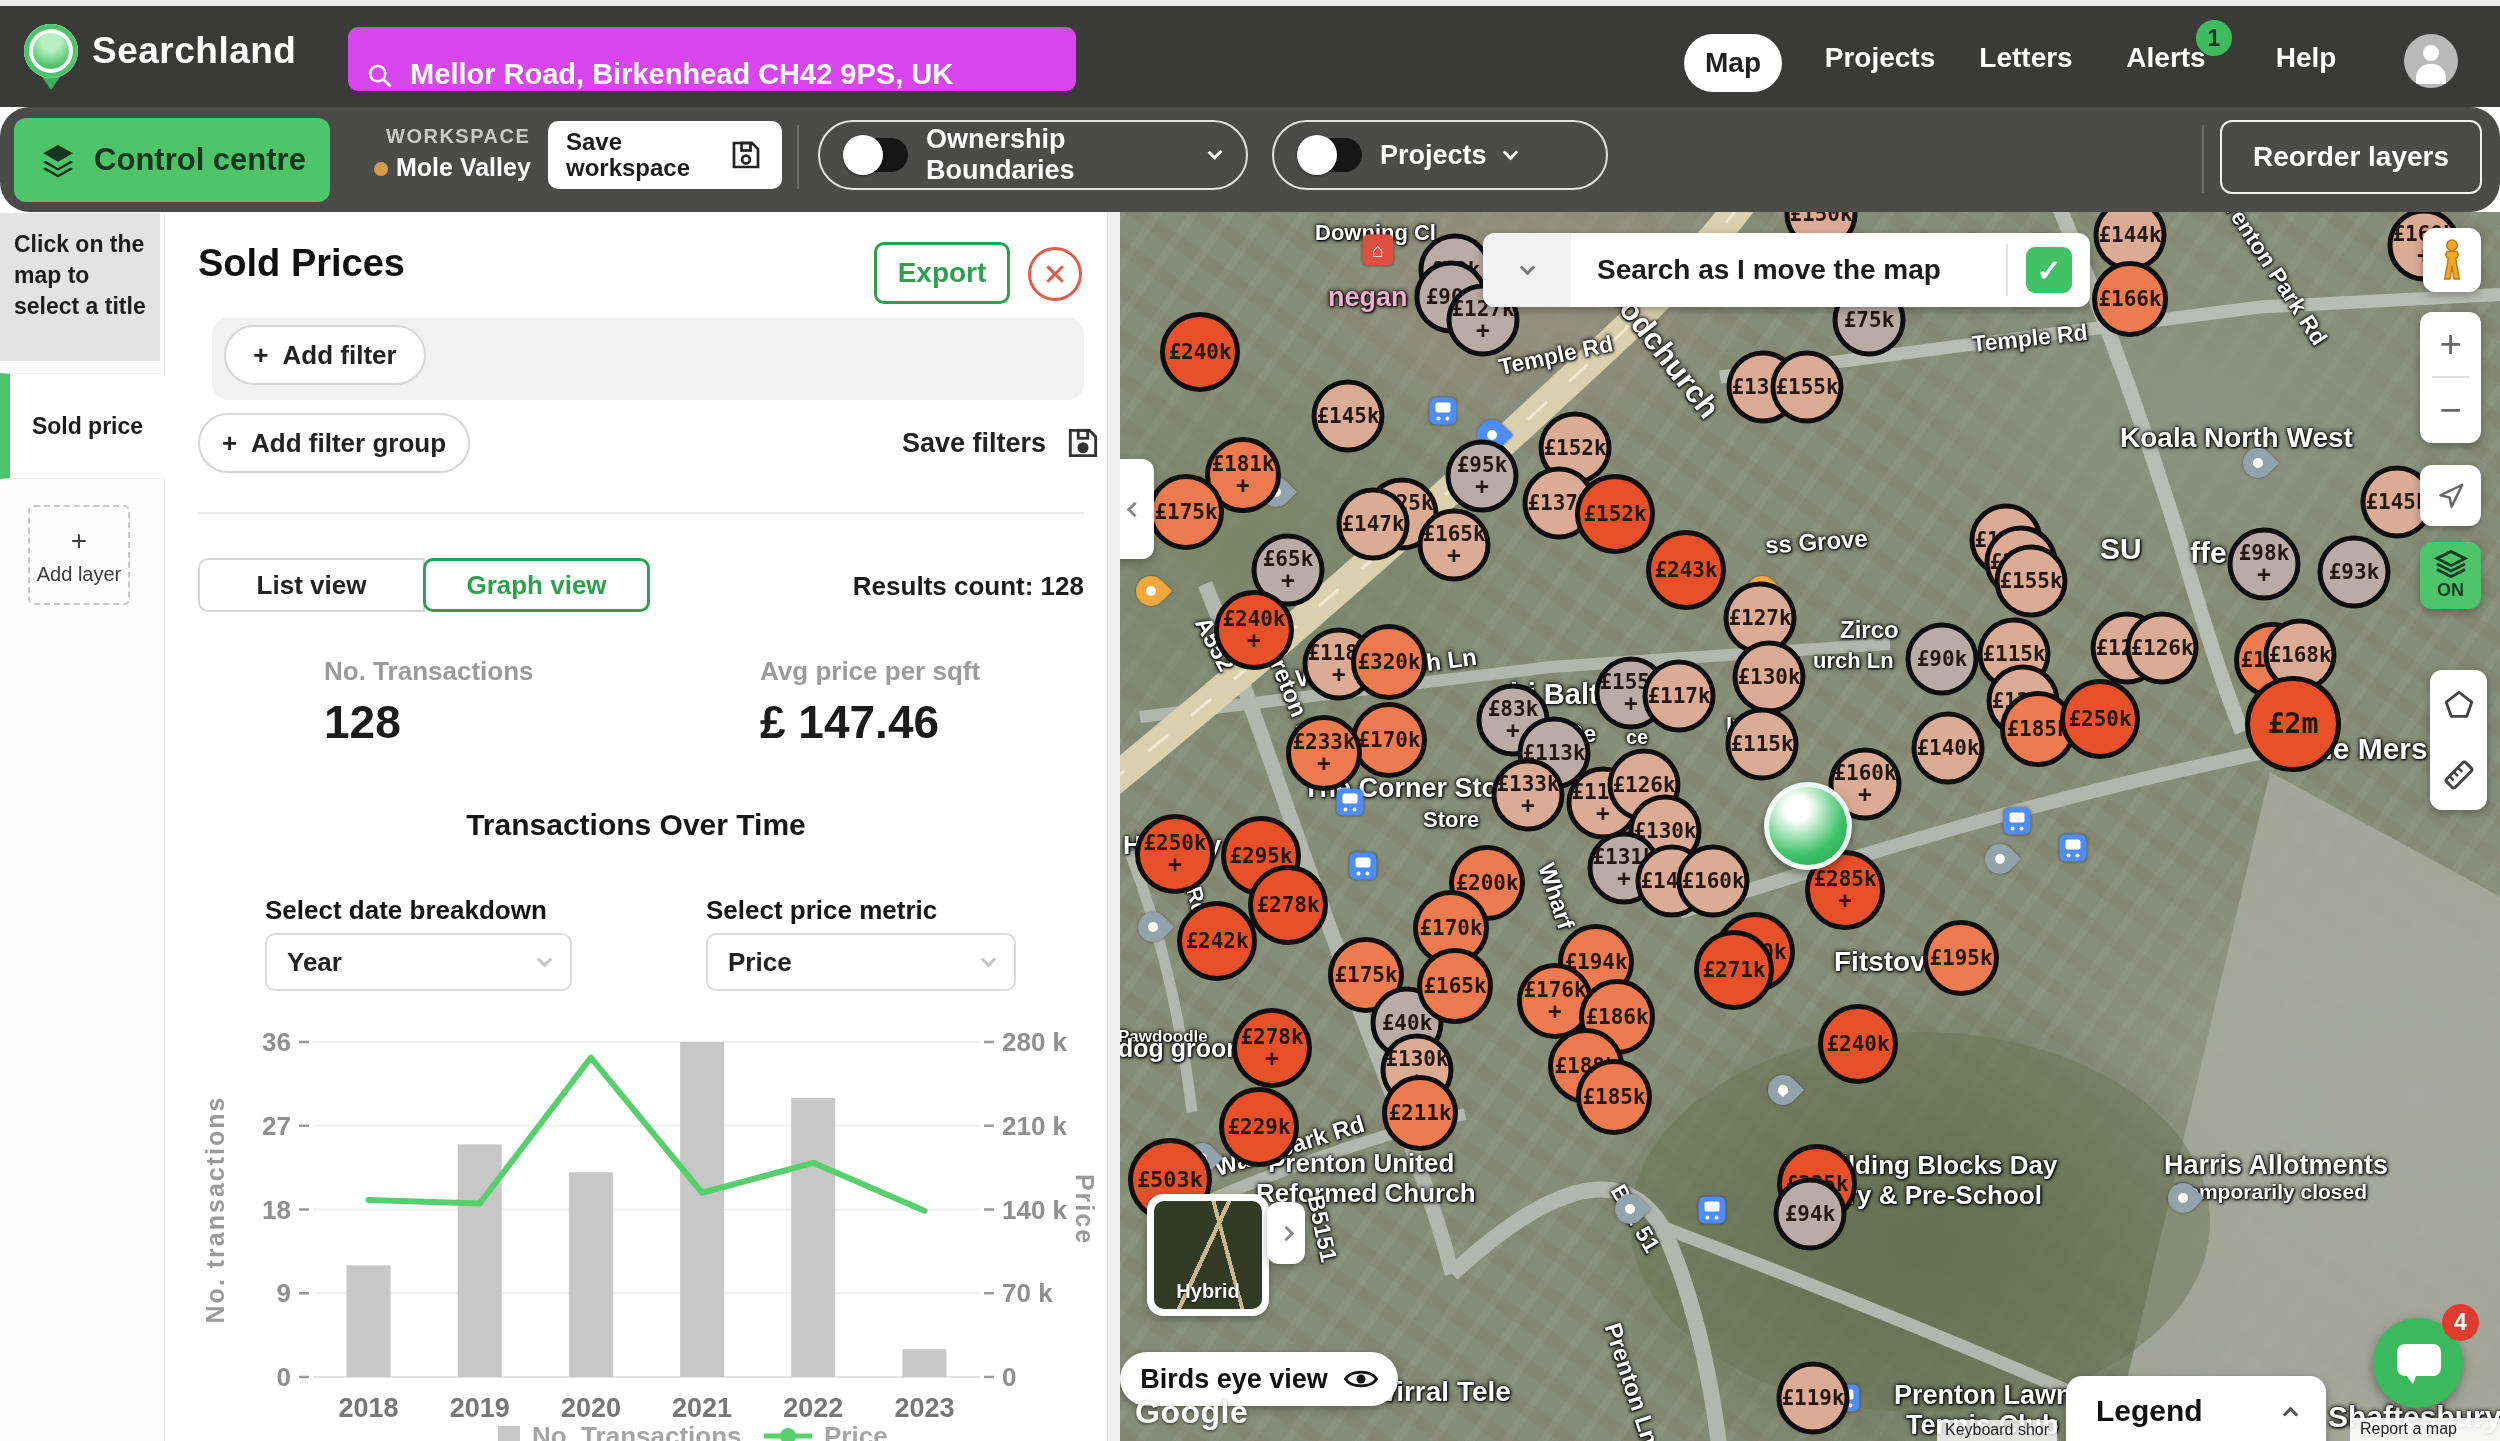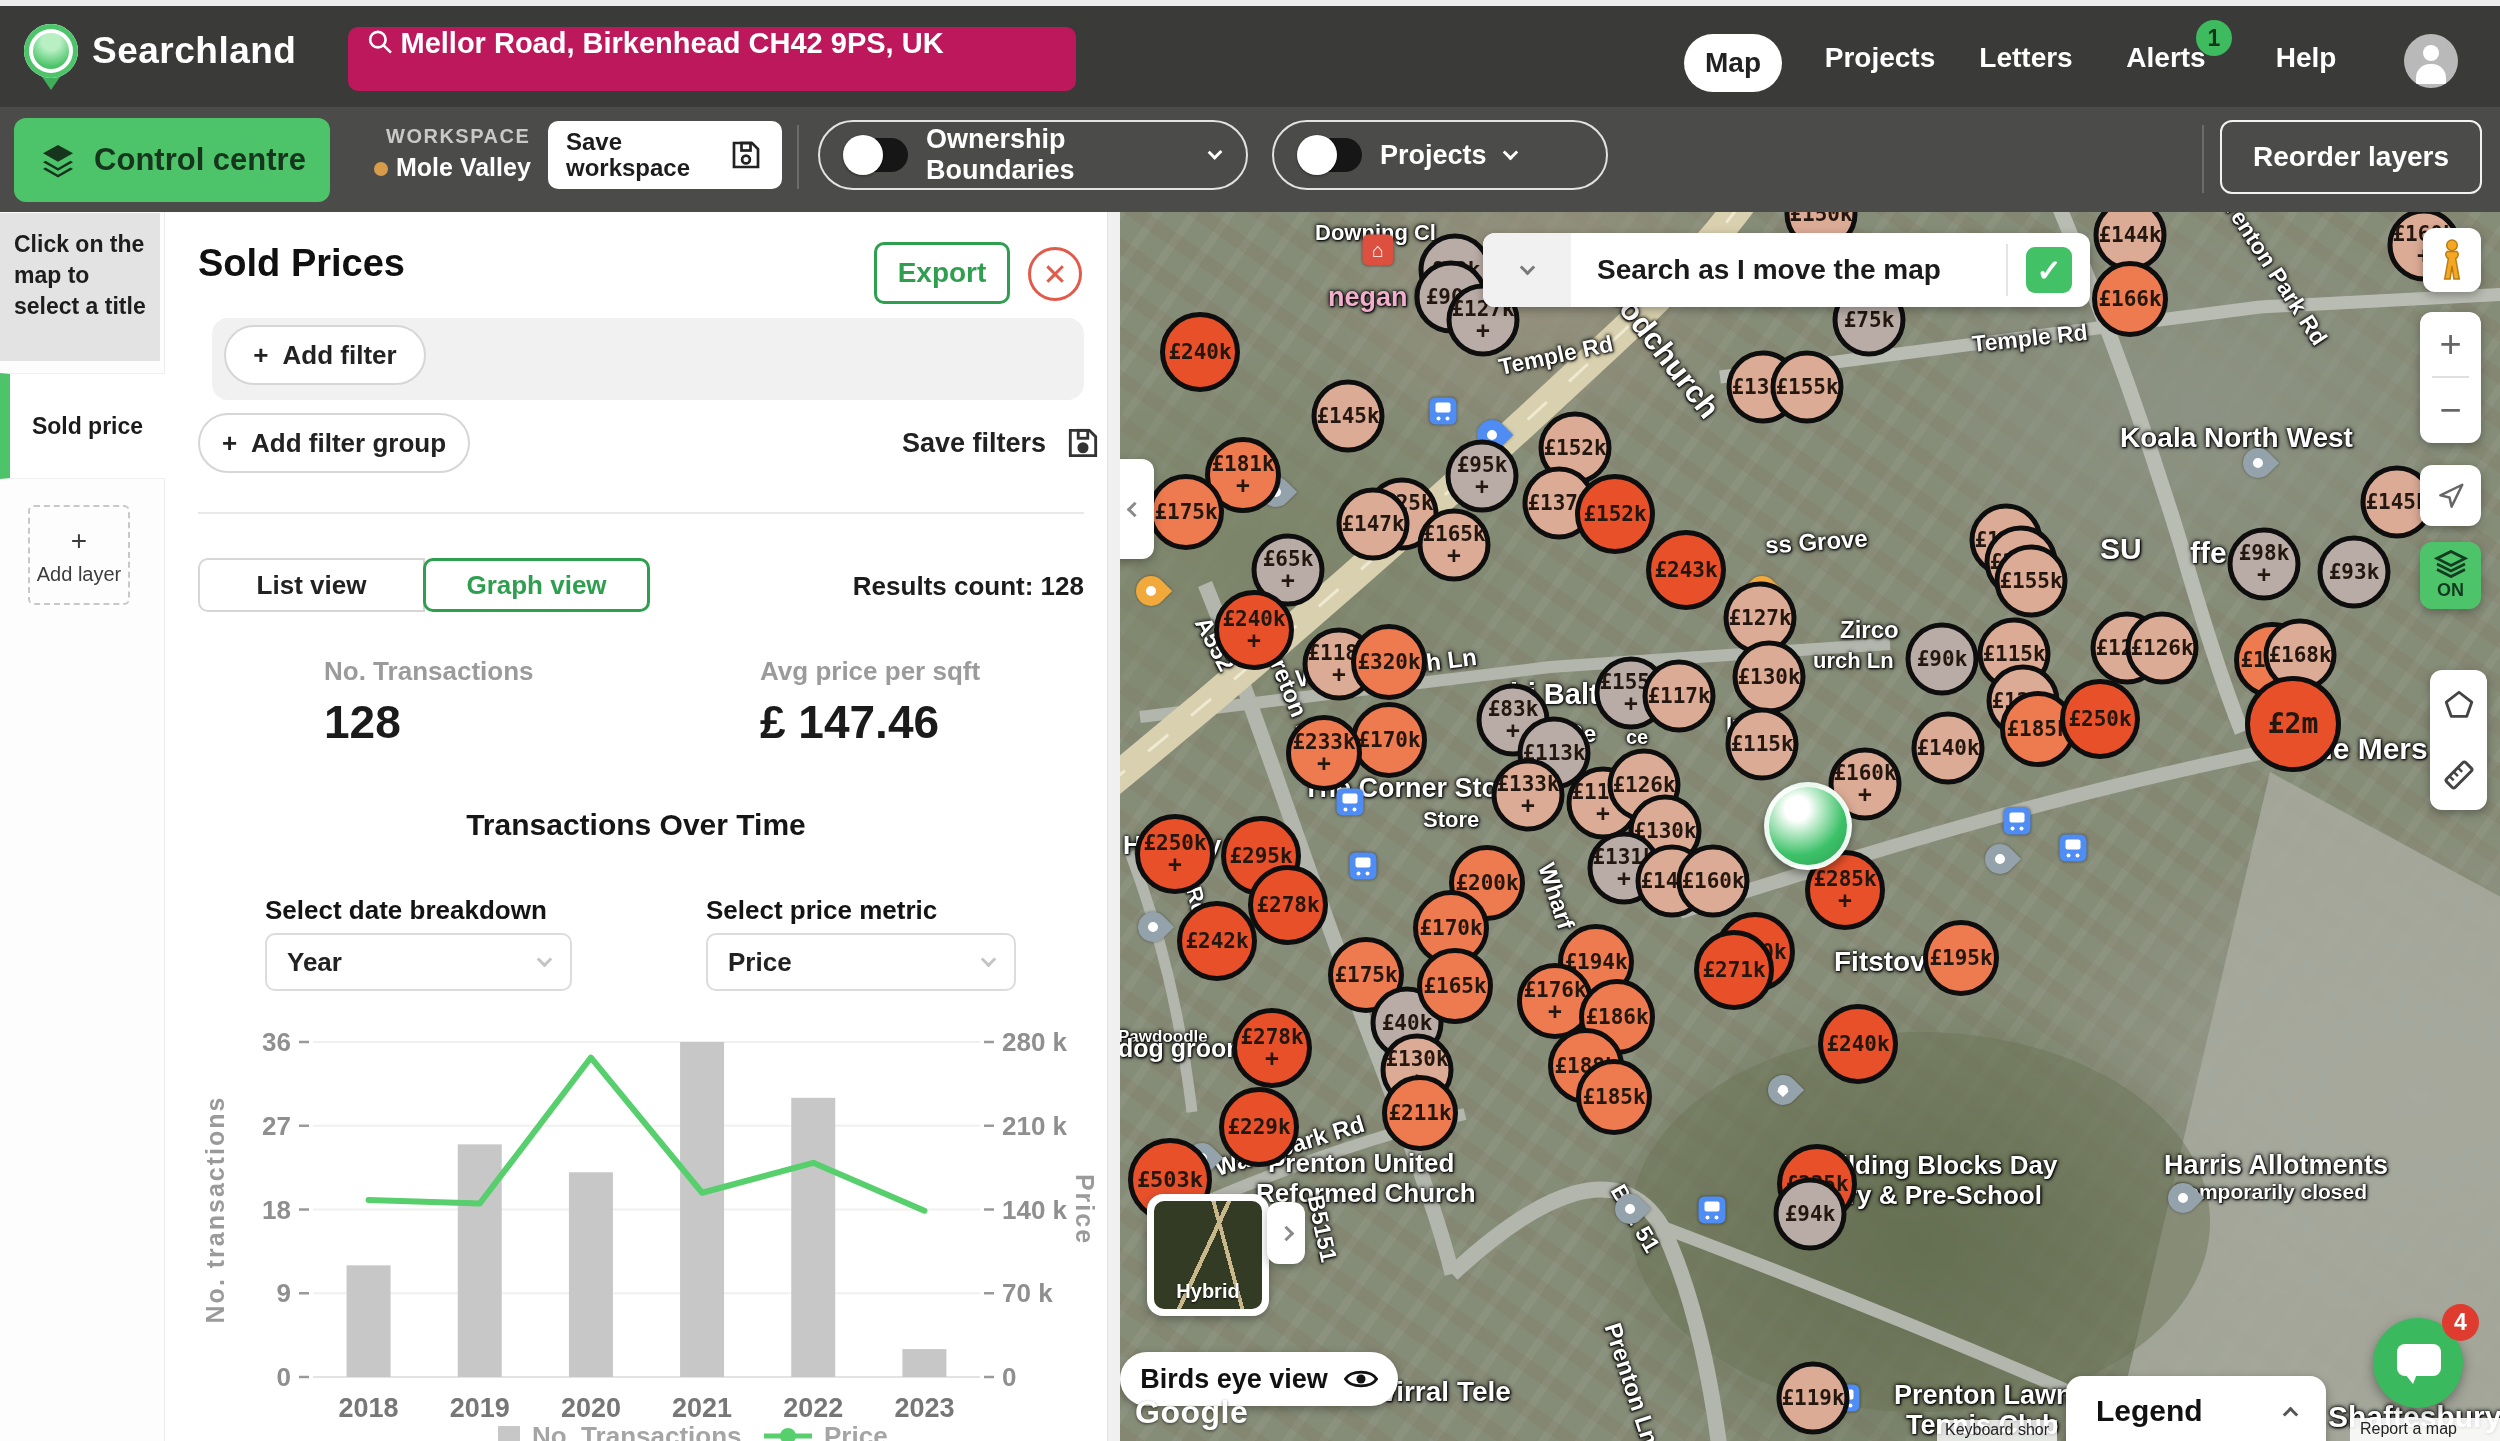--- a/index.html
+++ b/index.html
@@ -7,31 +7,31 @@
   #app { position:relative; width:2500px; height:1441px; background:#fff; overflow:hidden; }
 
   
   .topstrip { position:absolute; top:0; left:0; width:100%; height:6px; background:#ebebeb; }
   header { position:absolute; top:6px; left:0; width:100%; height:101px; background:#3a3a38; }
   .logo { position:absolute; left:24px; top:18px; display:flex; align-items:center; gap:14px; }
   .pin { width:54px; height:54px; position:relative; }
   .pin .ball { position:absolute; inset:0; border-radius:50%; background:radial-gradient(circle at 50% 32%, #b8f0c4 0 20%, #4ec46a 55%, #35a653 100%); box-shadow:inset 0 0 0 5px #4ec46a, inset 0 0 0 9px #ffffff; }
   .pin .tail { position:absolute; left:50%; bottom:-12px; transform:translateX(-50%); width:0; height:0; border-left:11px solid transparent; border-right:11px solid transparent; border-top:16px solid #3fae5c; }
   .brand { color:#fff; font-size:37px; font-weight:bold; letter-spacing:.5px; }
-  .searchbox { position:absolute; left:348px; top:21px; width:728px; height:64px; background:#be185d; border-radius:10px; display:flex; align-items:flex-start; padding:0 18px; gap:6px; }
+  .searchbox { position:absolute; left:348px; top:21px; width:728px; height:64px; background:#d946ef; border-radius:10px; display:flex; align-items:flex-end; padding:0 18px; gap:16px; }
   .searchbox input { background:transparent; border:none; outline:none; color:#fff; font-size:29px; font-weight:600; width:100%; font-family:"Liberation Sans",sans-serif; }
   .navitem { position:absolute; transform:translateX(-50%); color:#fff; font-size:28px; font-weight:bold; top:36px; cursor:pointer; }
   .map-pill { position:absolute; left:1684px; top:28px; width:98px; height:58px; background:#fff; border-radius:29px; color:#222; font-size:28px; font-weight:bold; display:flex; align-items:center; justify-content:center; }
   .alert-badge { position:absolute; left:2196px; top:14px; width:36px; height:36px; border-radius:50%; background:#3eba5f; color:#15361d; font-size:23px; font-weight:bold; display:flex; align-items:center; justify-content:center; }
   .avatar { position:absolute; left:2404px; top:28px; width:54px; height:54px; border-radius:50%; background:#b9b9b9; overflow:hidden; }
   .avatar .head { position:absolute; left:50%; top:11px; transform:translateX(-50%); width:16px; height:16px; border-radius:50%; background:#fff; }
   .avatar .body { position:absolute; left:50%; top:30px; transform:translateX(-50%); width:30px; height:20px; border-radius:14px 14px 0 0; background:#fff; }
 
   
-  .controlbar { position:absolute; top:107px; left:0; width:100%; height:105px; background:#4b4b49; }
+  .controlbar { position:absolute; top:107px; left:0; width:100%; height:105px; background:#4b4b49;border-radius:30px; }
   .cc-btn { position:absolute; left:14px; top:11px; width:316px; height:84px; background:#4ec46a; border-radius:12px; display:flex; align-items:center; justify-content:center; gap:16px; color:#16351c; font-size:31px; font-weight:bold; cursor:pointer; }
   .ws-label { position:absolute; left:386px; top:18px; color:#c9c9c9; font-size:20px; font-weight:bold; letter-spacing:1.5px; }
   .ws-dot { position:absolute; left:374px; top:55px; width:14px; height:14px; border-radius:50%; background:#d79b4a; }
   .ws-name { position:absolute; left:396px; top:46px; color:#fff; font-size:25px; font-weight:bold; }
   .savews { position:absolute; left:548px; top:14px; width:234px; height:68px; background:#fff; border-radius:10px; display:flex; align-items:center; justify-content:space-between; padding:0 18px; cursor:pointer; }
   .savews .t { font-size:24px; font-weight:bold; color:#1c1c1c; line-height:1.08; }
   .vdiv { position:absolute; width:2px; background:#6c6c6a; }
   .togglepill { position:absolute; top:13px; height:70px; border:2px solid #e3e3e3; border-radius:35px; display:flex; align-items:center; gap:18px; padding:0 26px; color:#fff; font-size:27px; font-weight:600; cursor:pointer; }
   .switch { width:62px; height:34px; border-radius:17px; background:#161616; position:relative; flex:none; }
   .switch .knob { position:absolute; left:-3px; top:-3px; width:40px; height:40px; border-radius:50%; background:#fff; box-shadow:0 1px 3px rgba(0,0,0,.4); }

